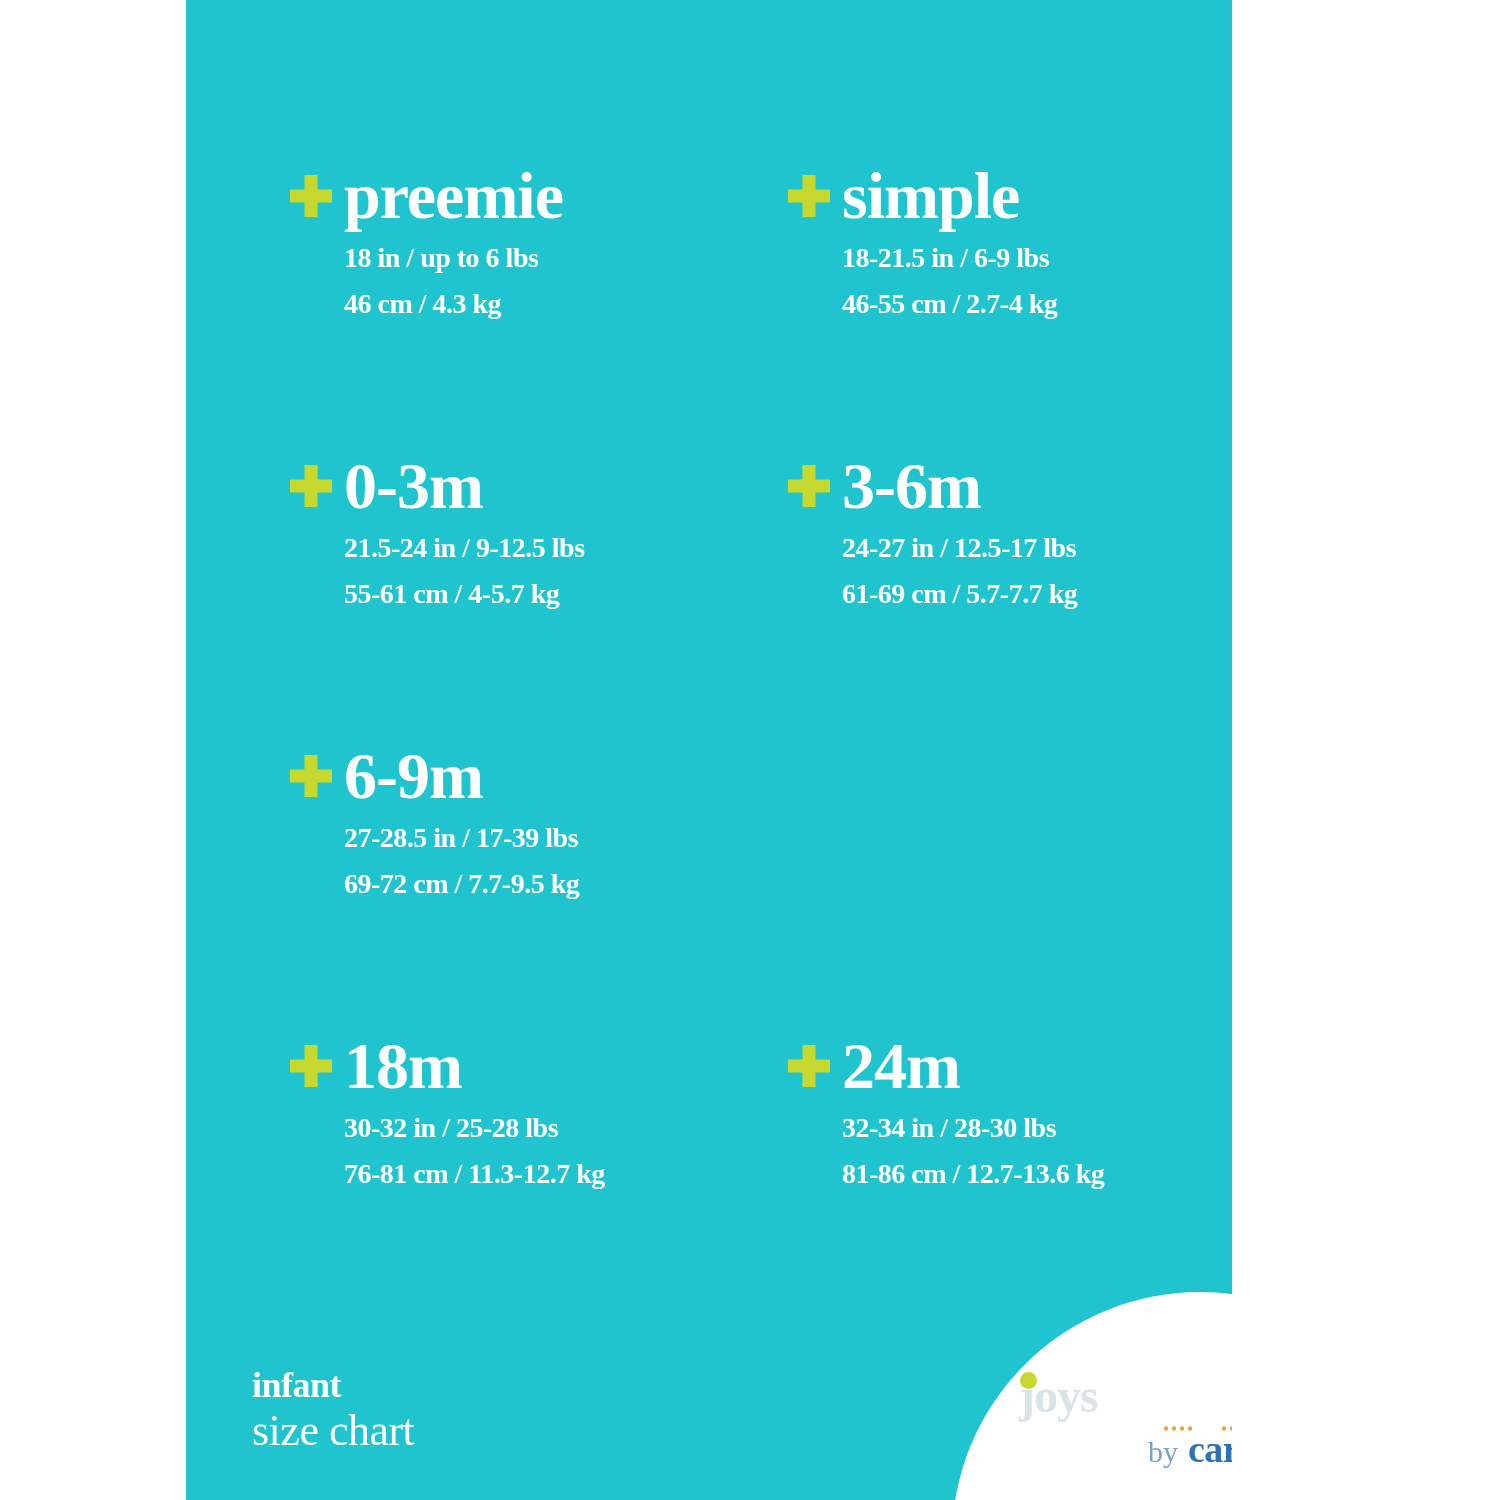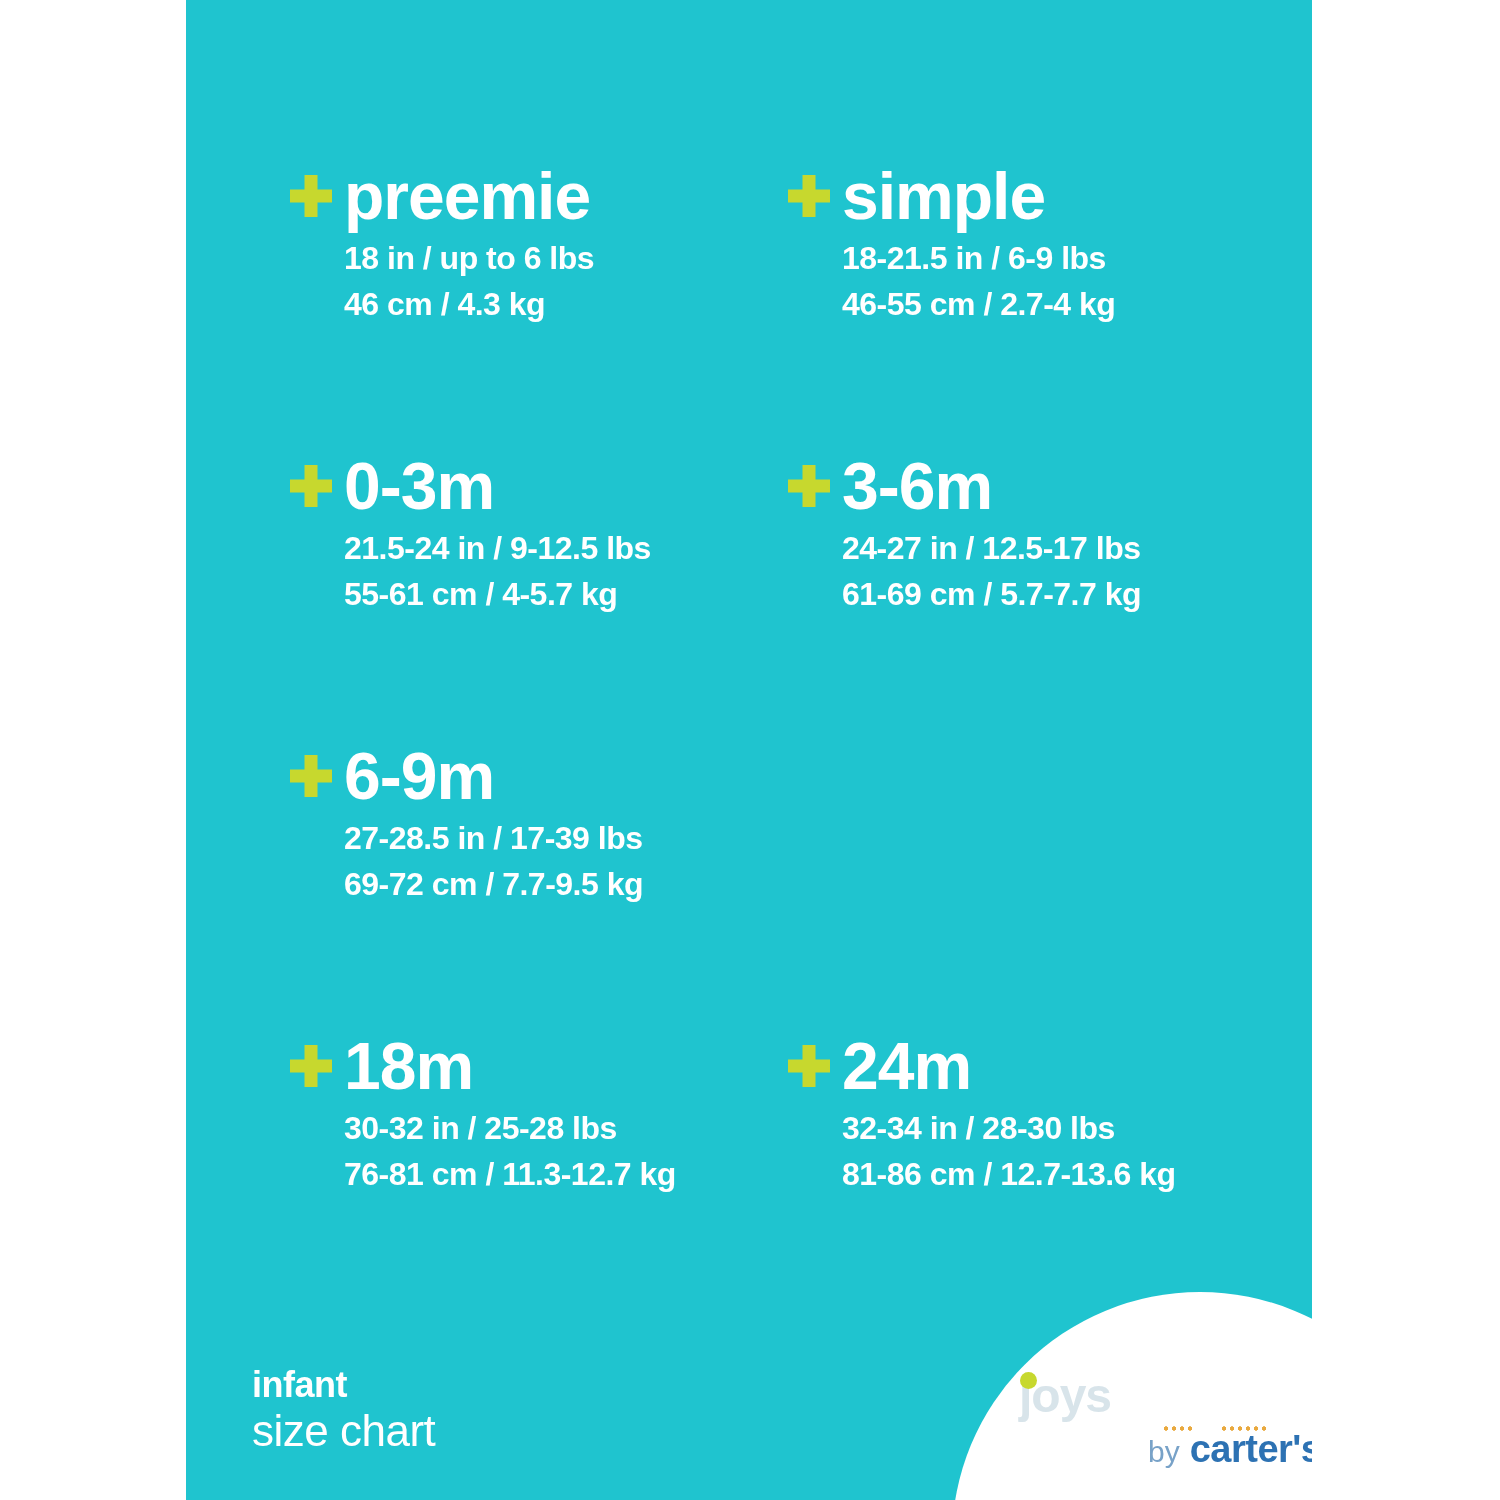--- a/index.html
+++ b/index.html
@@ -14,22 +14,22 @@
   }
   *{margin:0;padding:0;box-sizing:border-box;}
   html,body{width:1500px;height:1500px;}
   body{
     background:#ffffff;
     font-family:"Liberation Sans","DejaVu Sans",sans-serif;
     overflow:hidden;
   }
   .canvas{position:relative;width:1500px;height:1500px;background:#ffffff;}
   .panel{
-    position:absolute;left:186px;top:0;width:1126px;height:1500px;
-    background:var(--teal);overflow:hidden;
+    position:absolute;left:186px;top:0;width:1046px;height:1500px;
+    background:var(--teal);overflow:hidden;font-family:Liberation Serif, serif;
   }
 
   
   .entry{position:absolute;white-space:nowrap;}
   .r1c1{left:104px;top:163px;}  .r1c2{left:602px;top:163px;}
   .r2c1{left:104px;top:453px;}  .r2c2{left:602px;top:453px;}
   .r3c1{left:104px;top:743px;}  .r3c2{left:602px;top:743px;}
   .r4c1{left:104px;top:1033px;} .r4c2{left:602px;top:1033px;}
 
   .head{display:flex;align-items:center;gap:12px;}
@@ -41,21 +41,21 @@
   .plus::after{
     content:"";position:absolute;top:0;left:50%;transform:translateX(-50%);
     height:100%;width:13px;background:var(--green);
   }
   .title{
     font-size:66px;font-weight:700;line-height:1;color:var(--white);
     letter-spacing:-1px;
   }
   .details{margin-left:54px;margin-top:6px;}
   .line{
-    font-size:32px;font-weight:700;line-height:46px;color:var(--white);
+    font-size:28px;font-weight:700;line-height:46px;color:var(--white);
     letter-spacing:-0.5px;
   }
 
   
   .footer{position:absolute;left:66px;top:1362px;color:var(--white);white-space:nowrap;}
   .footer-title{font-size:36px;font-weight:700;line-height:46px;letter-spacing:-0.5px;}
   .footer-subtitle{font-size:44px;font-weight:400;line-height:46px;letter-spacing:-0.5px;}
 
   
   .logo-circle{

